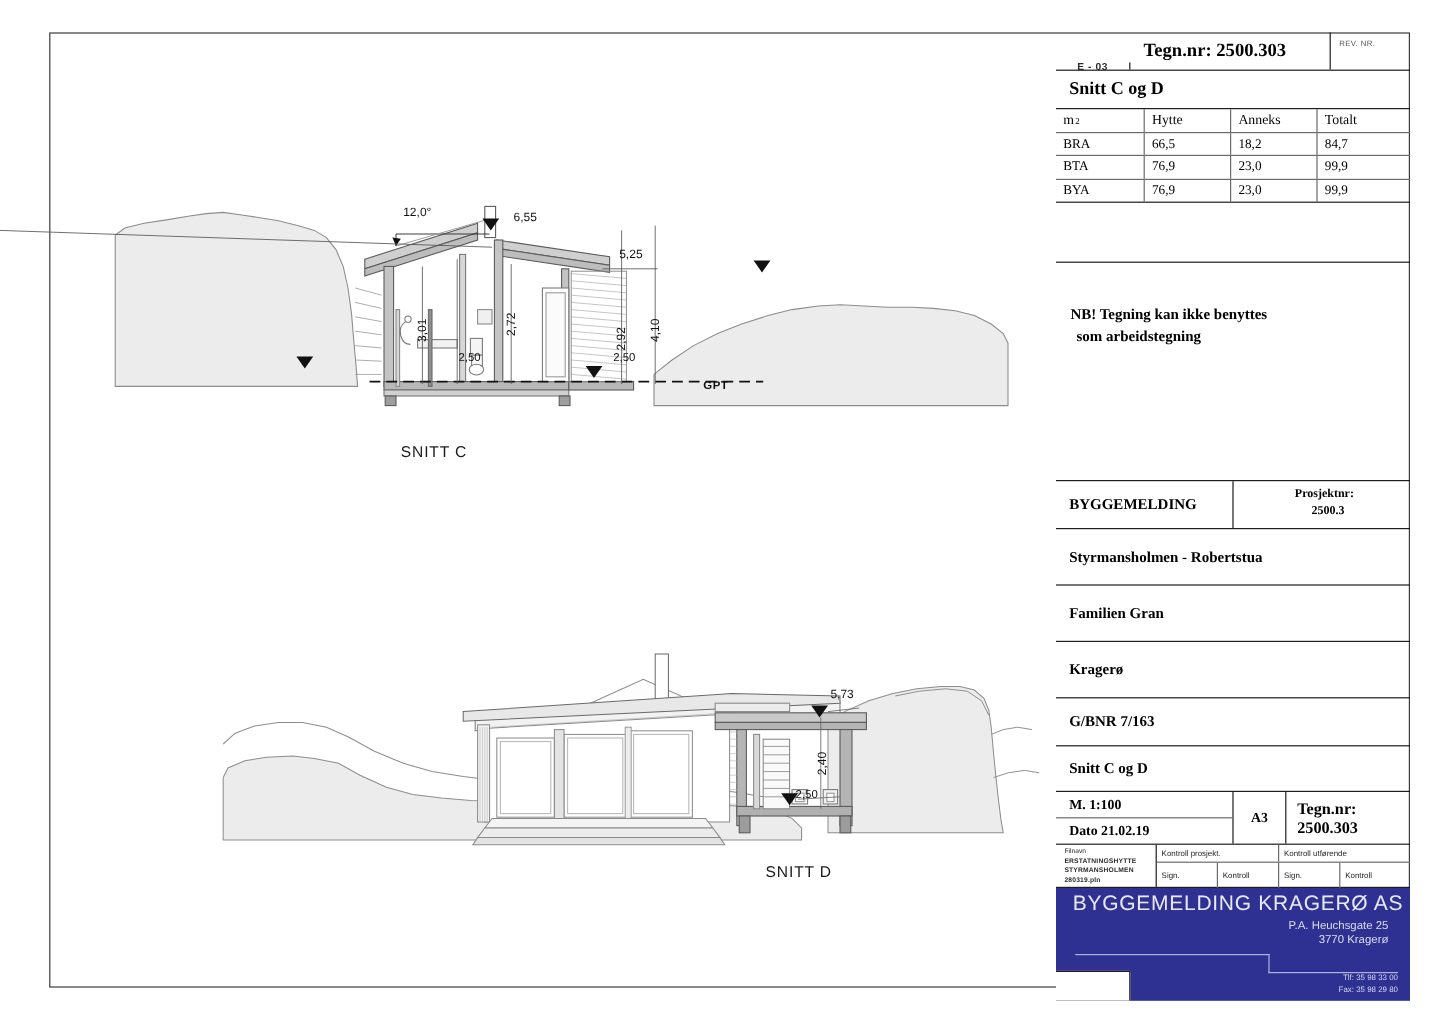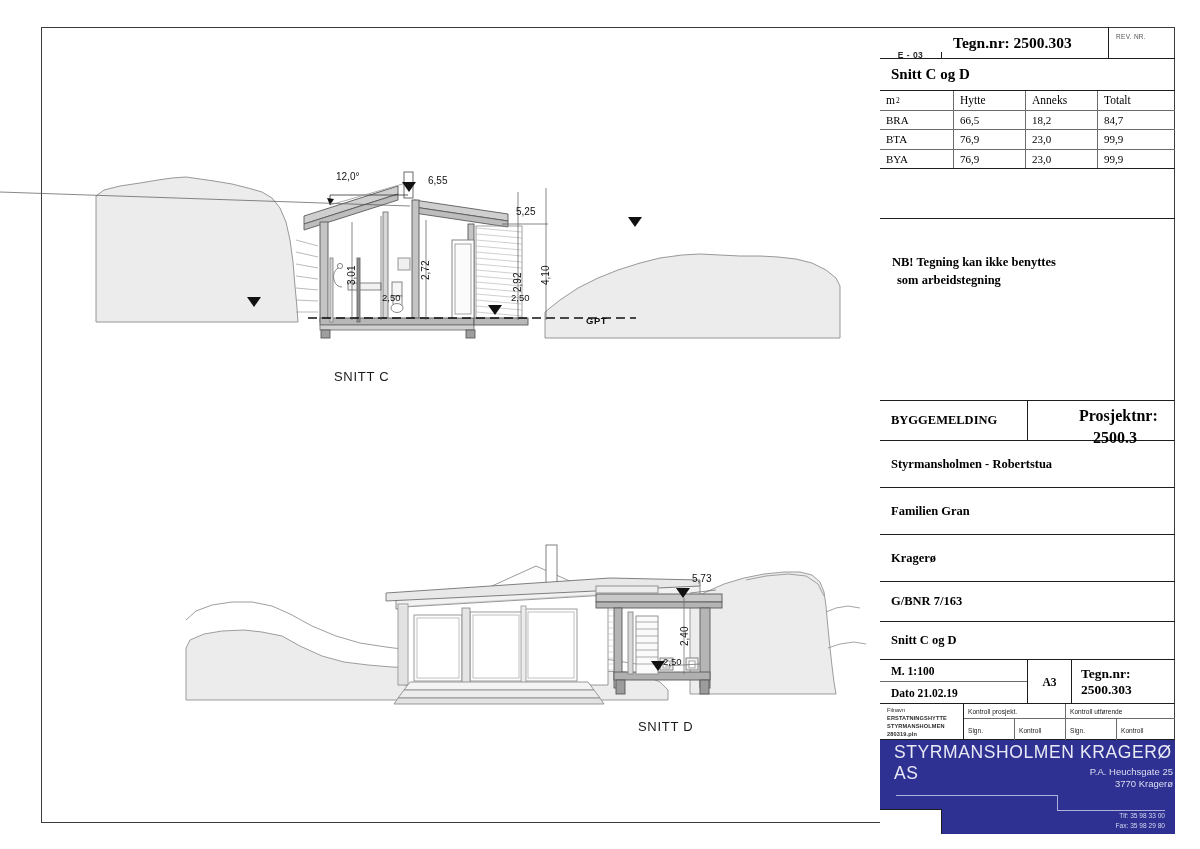--- a/index.html
+++ b/index.html
@@ -137,21 +137,21 @@
   #tb-bygg {
     width: 148px;
     display: flex; align-items: center;
     padding-left: 11px;
     font-size: 12.5px;
     font-weight: bold;
   }
   #tb-prosj {
     flex: 1;
     padding: 4px 0 0 11px;
-    font-size: 16px;
+    font-size: 10px;
     font-weight: bold;
     line-height: 1.35;
   }
 
   .tb-line {
     height: 41px;
     display: flex; align-items: center;
     padding-left: 11px;
     font-size: 12.5px;
     font-weight: bold;
@@ -228,21 +228,21 @@
   #logo-name {
     position: absolute;
     left: 14px; top: 2px;
     font-family: "Liberation Sans", sans-serif;
     font-size: 17.5px;
     letter-spacing: 0.6px;
     color: #e8e9f5;
   }
   #logo-addr1, #logo-addr2 {
     position: absolute;
-    right: 2px;
+    right: 18px;
     font-family: "Liberation Sans", sans-serif;
     font-size: 9.5px;
     color: #dcdef0;
   }
   #logo-addr1 { top: 26px; }
   #logo-addr2 { top: 38px; }
   #logo-rule {
     position: absolute;
     left: 16px; top: 55px;
     width: 162px; height: 0;
@@ -593,21 +593,21 @@
       <div class="ctrl-sub">
         <div class="ctrl-cell ctrl-s brthin">Sign.</div>
         <div class="ctrl-cell ctrl-s brthin">Kontroll</div>
         <div class="ctrl-cell ctrl-s brthin">Sign.</div>
         <div class="ctrl-cell ctrl-s4">Kontroll</div>
       </div>
     </div>
   </div>
 
   <div id="tb-logo" style="background: rgb(46, 49, 146);">
-    <div id="logo-name">STYRMANSHOLMEN KRAGERØ AS</div>
+    <div id="logo-name">BYGGEMELDING KRAGERØ AS</div>
     <div id="logo-addr1">P.A. Heuchsgate 25</div>
     <div id="logo-addr2">3770 Kragerø</div>
     <div id="logo-rule"></div>
     <div id="logo-rule-v"></div>
     <div id="logo-rule2"></div>
     <div id="logo-tlf">Tlf: 35 98 33 00</div>
     <div id="logo-fax">Fax: 35 98 29 80</div>
     <div id="logo-notch"></div>
   </div>
 </div>

